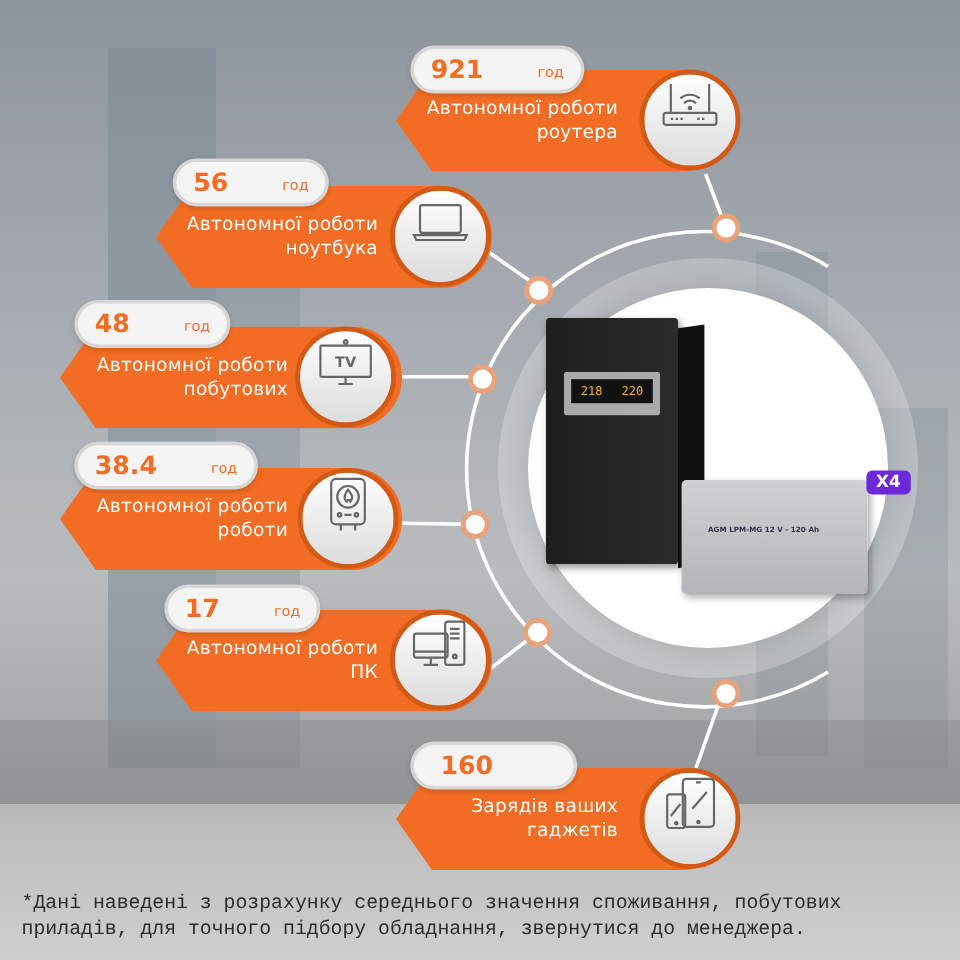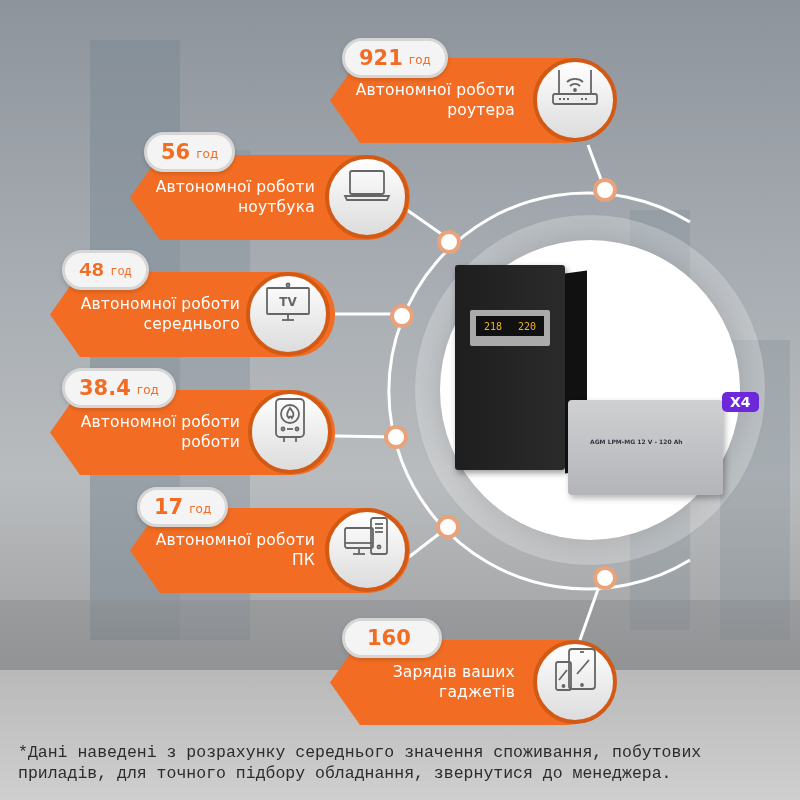--- a/index.html
+++ b/index.html
@@ -18,21 +18,21 @@
   svg.lines { position:absolute; left:0; top:0; width:800px; height:800px; }
 
   .card { position:absolute; height:85px; }
   .banner { position:absolute; left:0; top:0; height:85px; right:0;
             background:#f26d23; clip-path: polygon(30px 0, 100% 0, 100% 100%, 30px 100%, 0 50%); border-radius:0 42px 42px 0; }
   .banner-text { position:absolute; right:95px; top:22px; color:#fff; font-size:15.5px; line-height:20px; text-align:right; font-family:"DejaVu Sans", sans-serif; letter-spacing:.2px; }
   .badge { position:absolute; height:40px; padding:0 14px; border-radius:20px; background:#f4f4f4;
            border:3px solid #d6d6d6; box-sizing:border-box; display:flex; align-items:center; gap:6px;
            box-shadow:0 2px 4px rgba(0,0,0,.15); }
   .badge .num { color:#f26d23; font-weight:bold; font-size:21px; }
-  .badge .unit { color:#f26d23; font-size:12px; margin-top:4px; }
+  .badge .unit { color:#f26d23; font-size:12px; margin-top:4px;margin-left:39px; }
   .icon-circ { position:absolute; width:84px; height:84px; border-radius:50%; background:linear-gradient(180deg,#ffffff,#dcdcdc);
                border:4px solid #d25a14; box-sizing:border-box; display:flex; justify-content:center; }
   .icon-circ svg { width:52px; height:52px; }
 
   .node { position:absolute; width:16px; height:16px; border-radius:50%; background:#fff; border:4px solid #e9a27a; box-sizing:content-box; transform:translate(-12px,-12px); }
 
   .ups { position:absolute; left:455px; top:265px; width:110px; height:205px; background:linear-gradient(90deg,#1e1e1e,#2b2b2b); border-radius:3px; box-shadow:2px 3px 6px rgba(0,0,0,.4); }
   .ups-side { position:absolute; left:565px; top:272px; width:22px; height:200px; background:#111; transform:skewY(-8deg); }
   .ups-display { position:absolute; left:470px; top:310px; width:80px; height:36px; background:#aaa; border-radius:2px; }
   .ups-screen { position:absolute; left:476px; top:316px; width:68px; height:20px; background:#111; color:#f7b21a; font-family:"DejaVu Sans Mono", monospace; font-size:10px; display:flex; align-items:center; justify-content:space-around; }
@@ -115,23 +115,23 @@
   </div>
 <div class="icon-circ" style="left:325px;top:155px;">
   <svg viewBox="0 0 52 52" fill="none" stroke="#666" stroke-width="1.8">
       <rect x="9" y="12" width="34" height="23" rx="2"></rect>
       <path d="M4 37 h44 l-2 4 h-40 z"></path>
     </svg>
 </div>
 
 <div class="card" style="left:50px;top:272px;width:285px;">
   <div class="banner"></div>
-  <div class="banner-text"><span>Автономної роботи</span><br><span>середнього</span></div>
-</div>
-<div class="badge" style="left:62px;top:250px;font-family:Liberation Mono, monospace;">
+  <div class="banner-text"><span>Автономної роботи</span><br><span>побутових</span></div>
+</div>
+<div class="badge" style="left:62px;top:250px;">
     <span class="num">48</span>
     <span class="unit">год</span>
   </div>
 <div class="icon-circ" style="left:246px;top:272px;">
   <svg viewBox="0 0 52 52" fill="none" stroke="#666" stroke-width="1.8">
       <rect x="5" y="12" width="42" height="26" rx="1"></rect>
       <line x1="26" y1="38" x2="26" y2="44"></line>
       <line x1="20" y1="44" x2="32" y2="44"></line>
       <circle cx="26" cy="9" r="1.5"></circle>
       <text x="26" y="30" text-anchor="middle" font-family="DejaVu Sans, sans-serif" font-weight="bold" font-size="12" fill="#666" stroke="none">TV</text>

